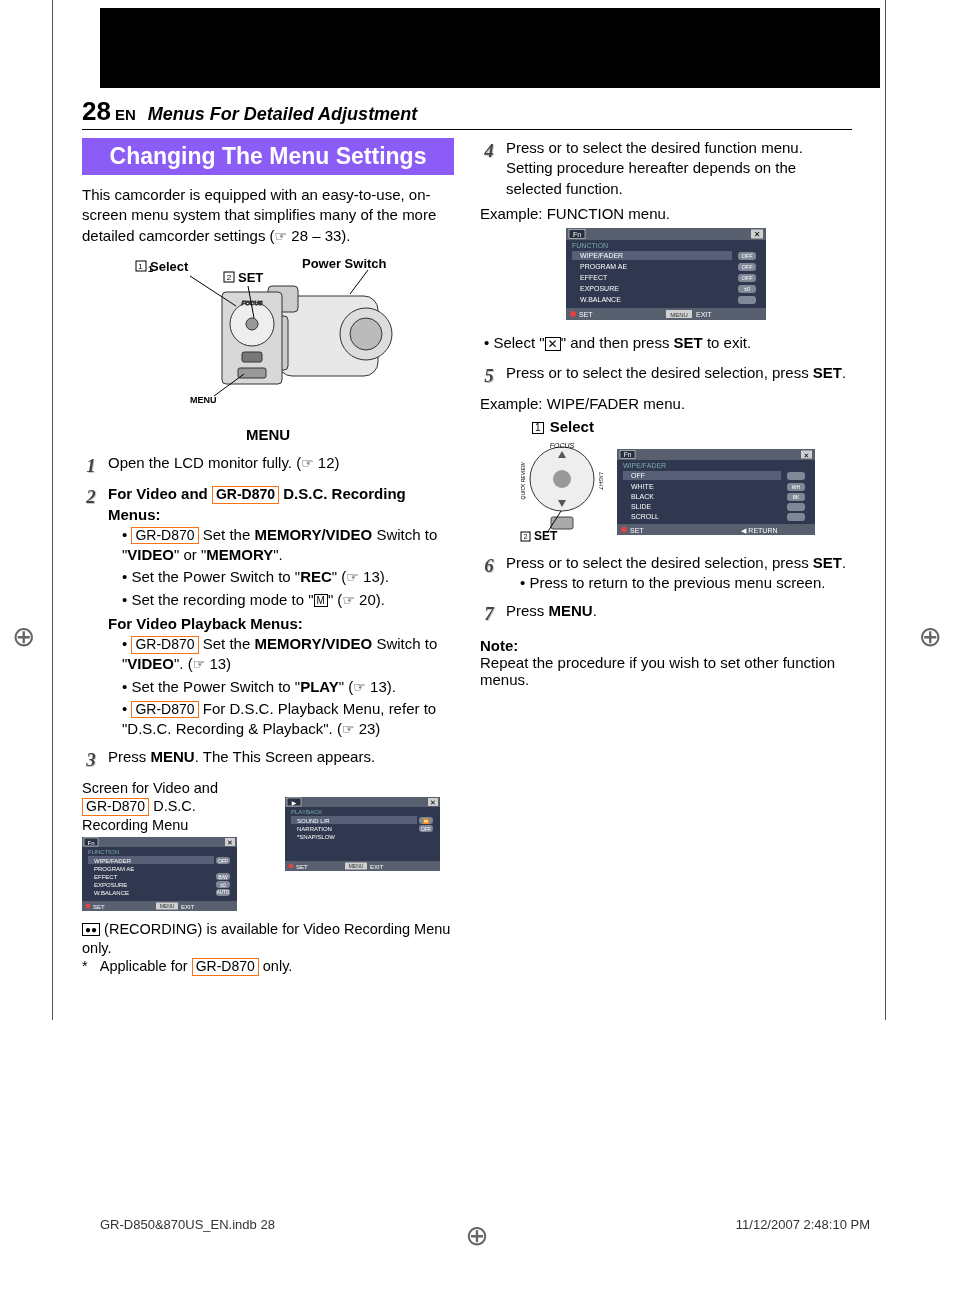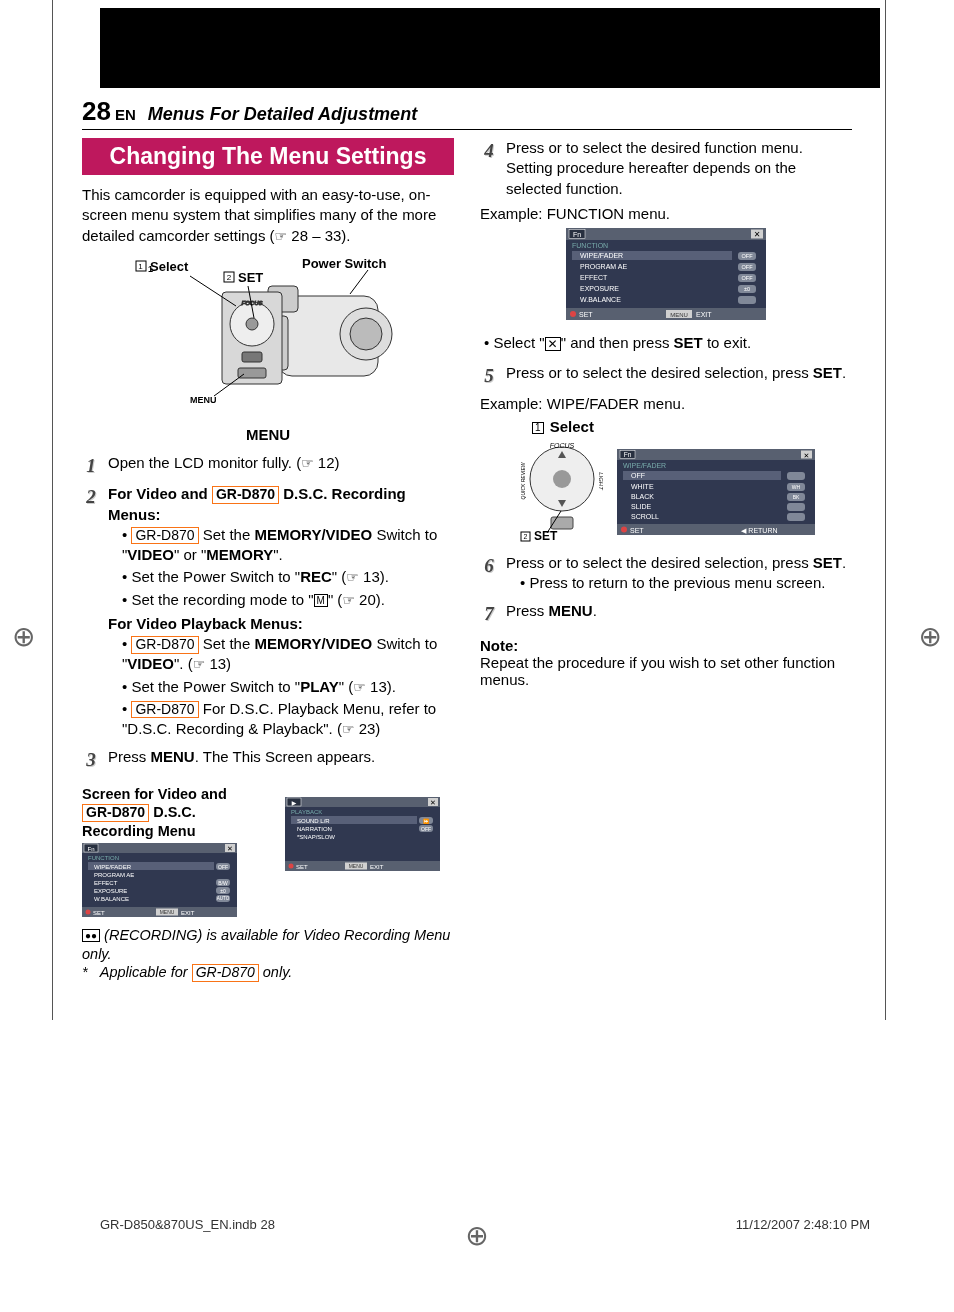--- a/index.html
+++ b/index.html
@@ -54,21 +54,21 @@
   }
   .page-num { font-size: 26px; font-weight: bold; color: #000; }
   .lang-code { font-size: 15px; font-weight: bold; margin-left: 4px; }
   .section-title {
     font-size: 18px; font-weight: bold; font-style: italic;
     color: #000; margin-left: 12px;
   }
   .columns { display: flex; gap: 26px; }
   .col { flex: 1 1 0; }
   .banner {
-    background: #be185d; color: #fff;
+    background: #8b5cf6; color: #fff;
     font-size: 23px; font-weight: bold;
     text-align: center;
     padding: 5px 10px;
     margin-bottom: 10px;
   }
   .intro { line-height: 1.35; margin-bottom: 10px; font-size: 15px; }
   .camera-diagram {
     text-align: center;
     margin: 6px 0 4px;
     position: relative;
@@ -94,33 +94,32 @@
     font-size: 14px;
     display: inline-block;
     line-height: 1.1;
   }
   .sub-h { font-weight: bold; margin-top: 4px; }
   ul.bullets { list-style: none; margin-left: 14px; }
   ul.bullets > li::before { content: "• "; }
   ul.bullets > li { margin-bottom: 2px; line-height: 1.35; }
   .pointer { font-size: 14px; }
   .screen-caption {
-    font-weight: bold; font-size: 14.5px;
+    font-weight: normal; font-size: 14.5px;
     line-height: 1.25;
-    margin-top: 6px;
     margin-bottom: 3px;
   }
   .two-screens { display: flex; gap: 34px; }
   .screen-col { flex: 1; text-align: left; }
   .mini-screen {
     width: 155px; height: 74px;
     display: inline-block;
     font-size: 0;
   }
-  .footnotes { margin-top: 6px; font-size: 14.5px; line-height: 1.3; font-style: italic; }
+  .footnotes { margin-top: 6px; font-size: 14.5px; line-height: 1.3; }
   .icon-box {
     display: inline-block;
     border: 1px solid #000;
     font-size: 10px;
     padding: 0 2px;
     vertical-align: 1px;
     line-height: 1.1;
   }
   .x-box {
     display: inline-block;

